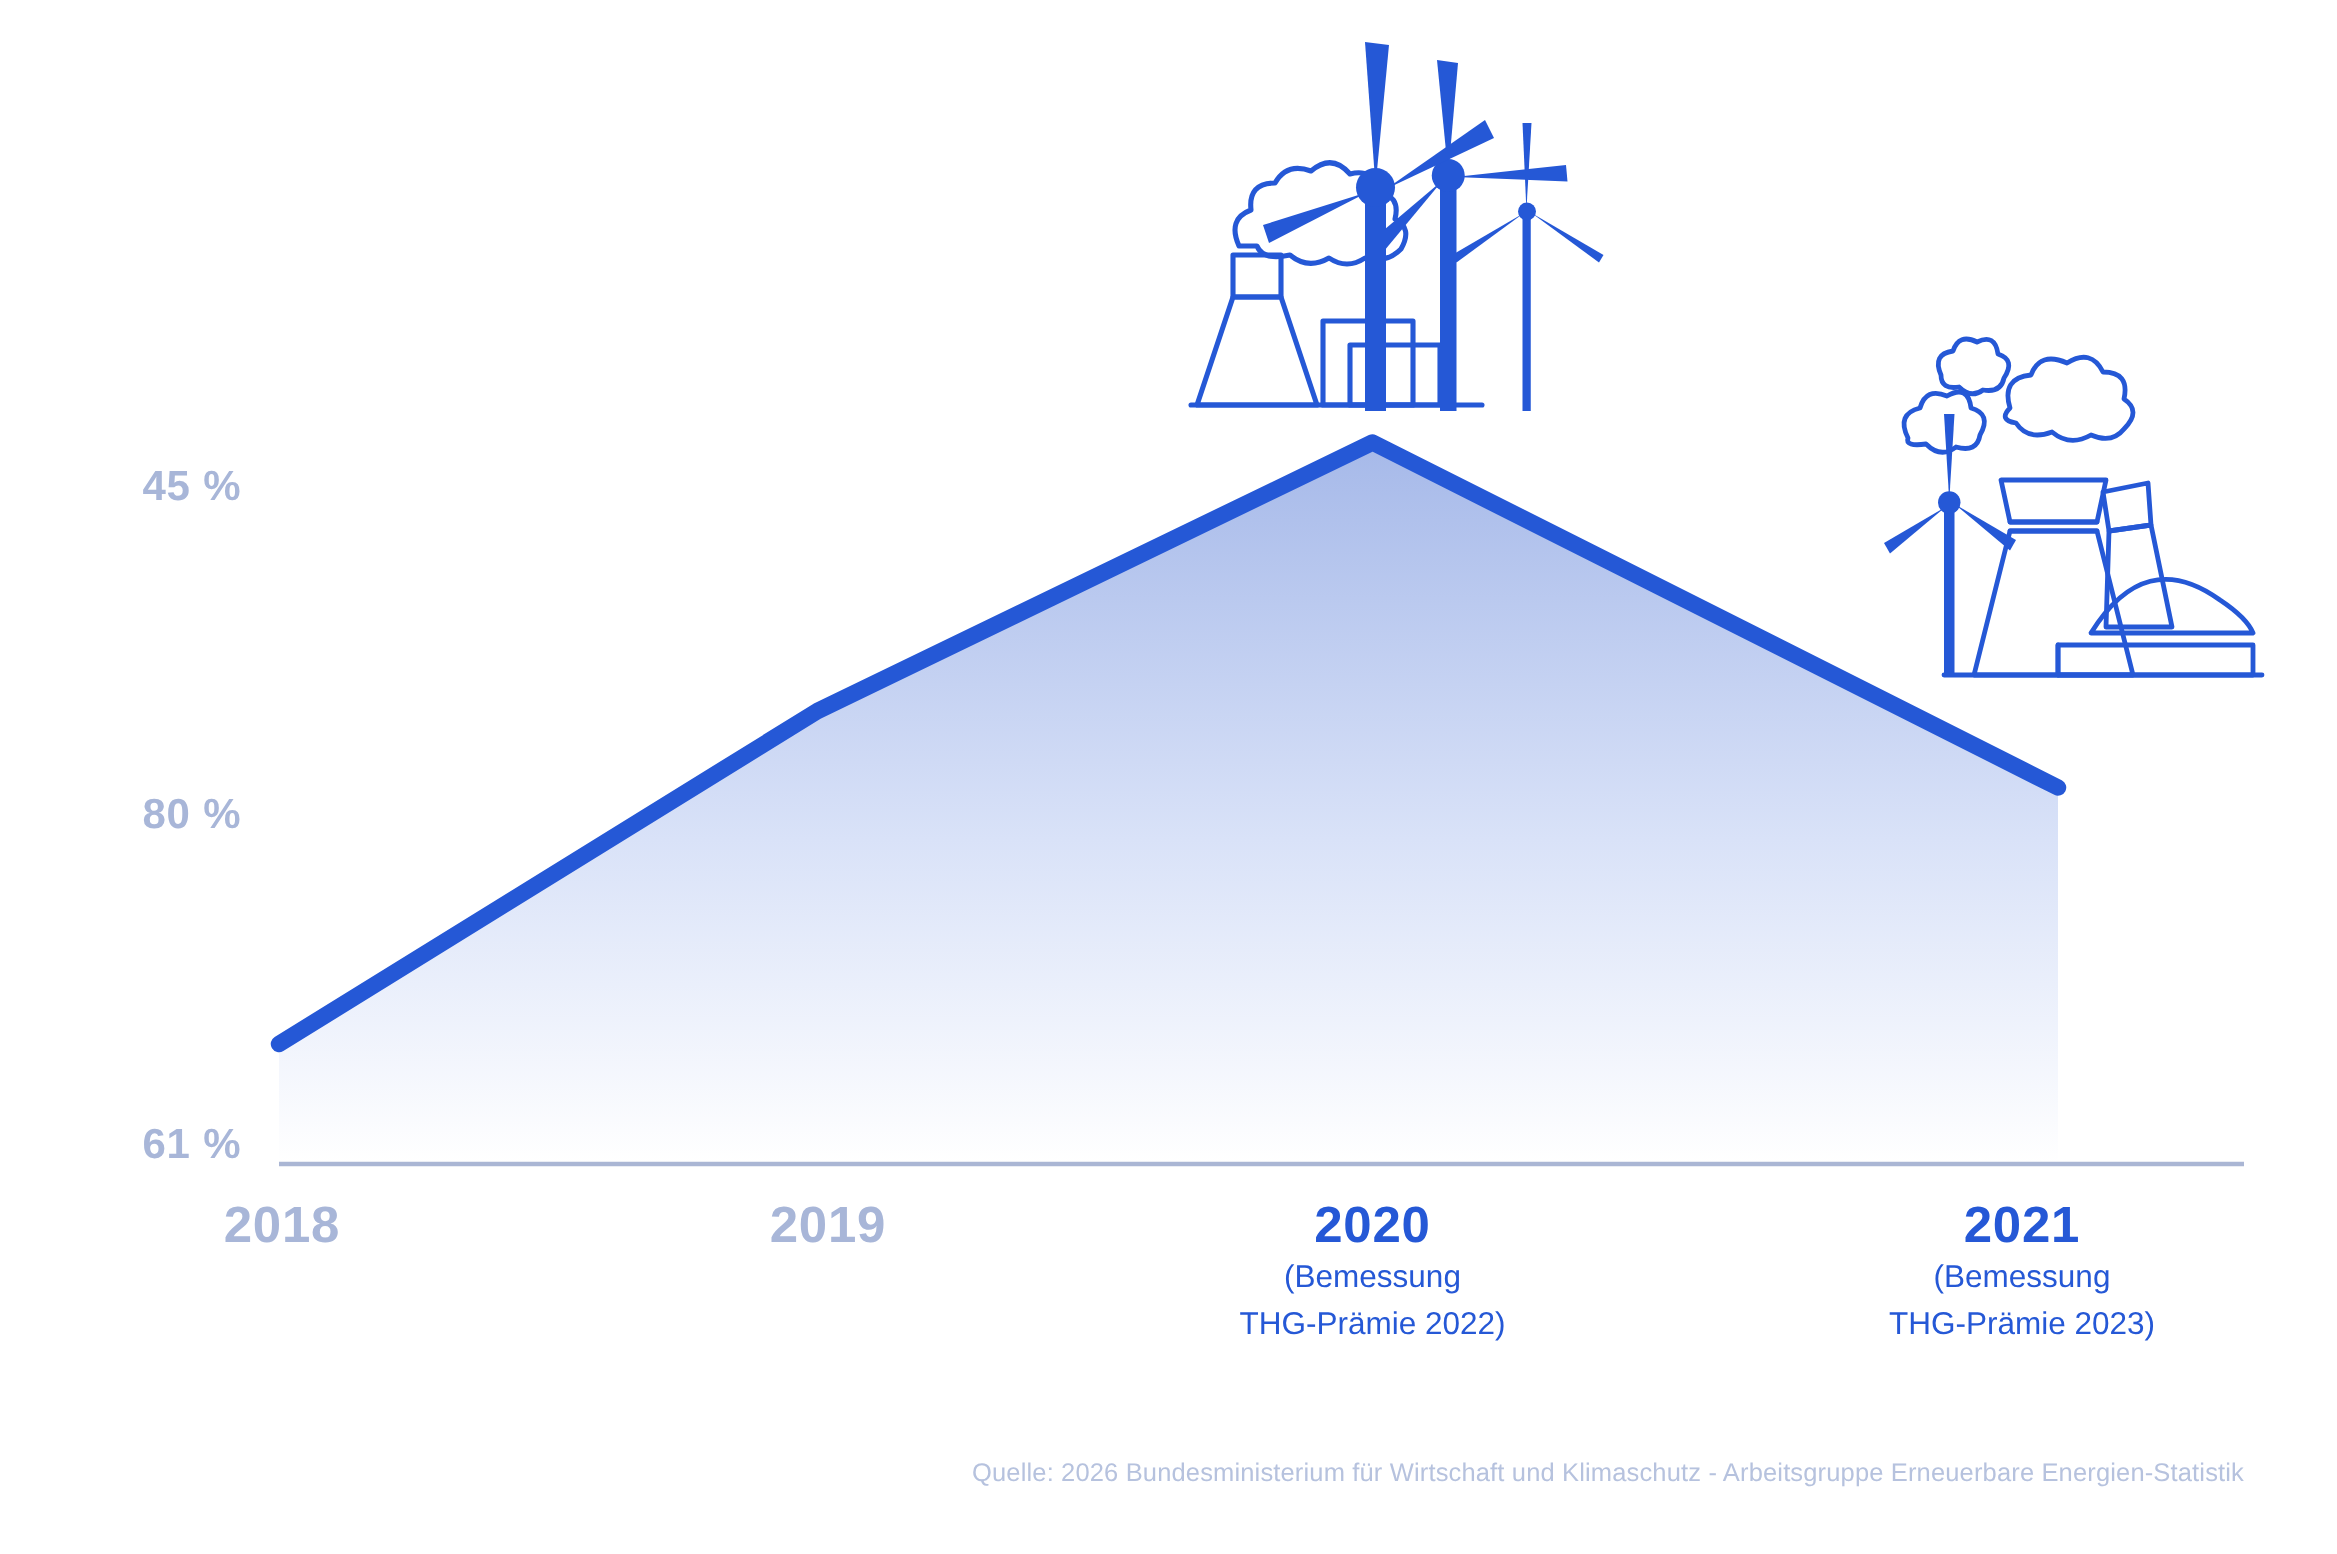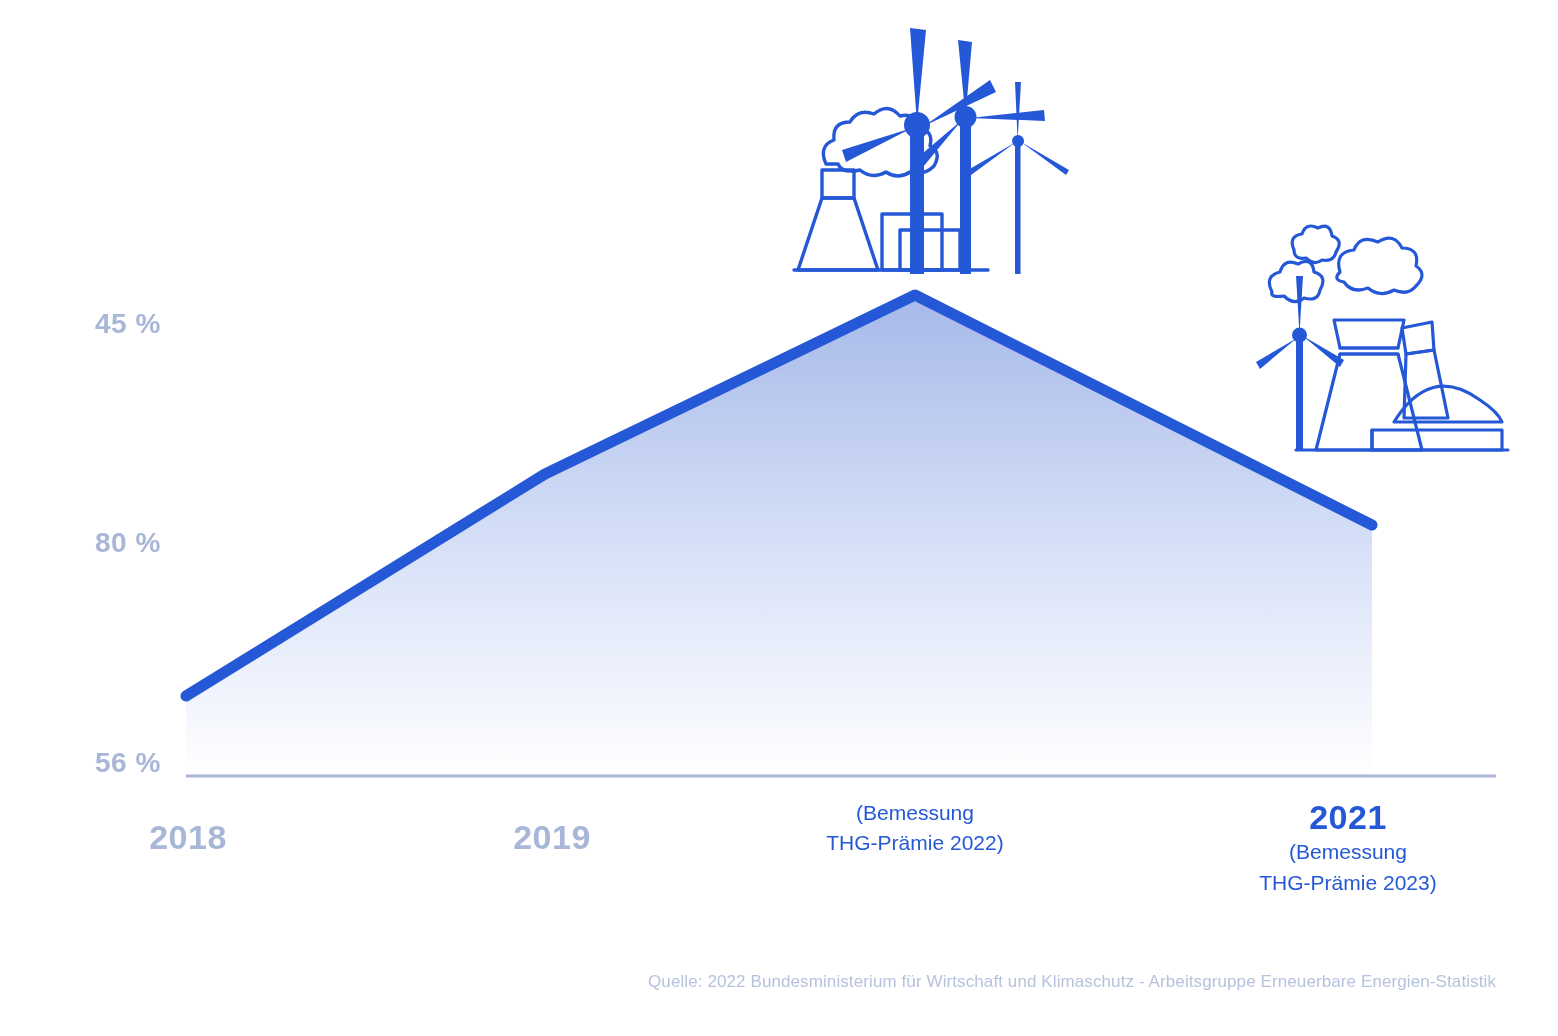--- a/index.html
+++ b/index.html
@@ -56,21 +56,21 @@
     position:absolute;
     width:280px;
     text-align:center;
   }
   .xtick .year {
     font-size:34px;
     font-weight:bold;
     letter-spacing:0.5px;
     line-height:1.15;
   }
-  .xtick.muted .year { color:#a8b6d8;margin-top:20px; }
+  .xtick.muted .year { color:#a8b6d8; }
   .xtick.accent .year { color:#2558d6; }
   .xtick .sub {
     font-size:21px;
     line-height:1.45;
     color:#2558d6;
     white-space:pre-line;
   }
   #xtick-2018 { left:48px;   top:798px; }
   #xtick-2019 { left:412px;  top:798px; }
   #xtick-2020 { left:775px;  top:798px; }
@@ -109,31 +109,32 @@
 
     <path d="M 186,696 L 545,474 L 915,295 L 1372,525 L 1372,776 L 186,776 Z" fill="url(#areaGrad)"></path>
 
     <line x1="186" y1="776" x2="1496" y2="776" stroke="#aab6d4" stroke-width="3"></line>
 
     <polyline points="186,696 545,474 915,295 1372,525" fill="none" stroke="#2558d6" stroke-width="11" stroke-linecap="round" stroke-linejoin="round"></polyline>
   </svg>
 
   <div class="ylabel" id="ylabel-45">45 %</div>
   <div class="ylabel" id="ylabel-40">80 %</div>
-  <div class="ylabel" id="ylabel-35">56 %</div>
+  <div class="ylabel" id="ylabel-35">61 %</div>
 
   <div class="xtick muted" id="xtick-2018">
     <div class="year">2018</div>
     <div class="sub"></div>
   </div>
   <div class="xtick muted" id="xtick-2019">
     <div class="year">2019</div>
     <div class="sub"></div>
   </div>
   <div class="xtick accent" id="xtick-2020">
+    <div class="year">2020</div>
     <div class="sub">(Bemessung
 THG-Prämie 2022)</div>
   </div>
   <div class="xtick accent" id="xtick-2021">
     <div class="year">2021</div>
     <div class="sub">(Bemessung
 THG-Prämie 2023)</div>
   </div>
 
   <svg class="illus" id="illus-left" viewBox="0 0 296 270">
@@ -206,15 +207,15 @@
 
     <g fill="#2558d6">
       <rect x="44" y="110" width="7" height="118"></rect>
       <path d="M47.5,112 L44,54 L51,54 Z"></path>
       <path d="M45,116 L4,140 L8,147 Z"></path>
       <path d="M51,114 L92,138 L88,145 Z"></path>
       <circle cx="47.5" cy="113" r="7.5"></circle>
     </g>
   </svg>
 
-  <div class="source">Quelle: 2022 Bundesministerium für Wirtschaft und Klimaschutz - Arbeitsgruppe Erneuerbare Energien-Statistik</div>
+  <div class="source">Quelle: 2026 Bundesministerium für Wirtschaft und Klimaschutz - Arbeitsgruppe Erneuerbare Energien-Statistik</div>
 
 </div>
 
 </body></html>

